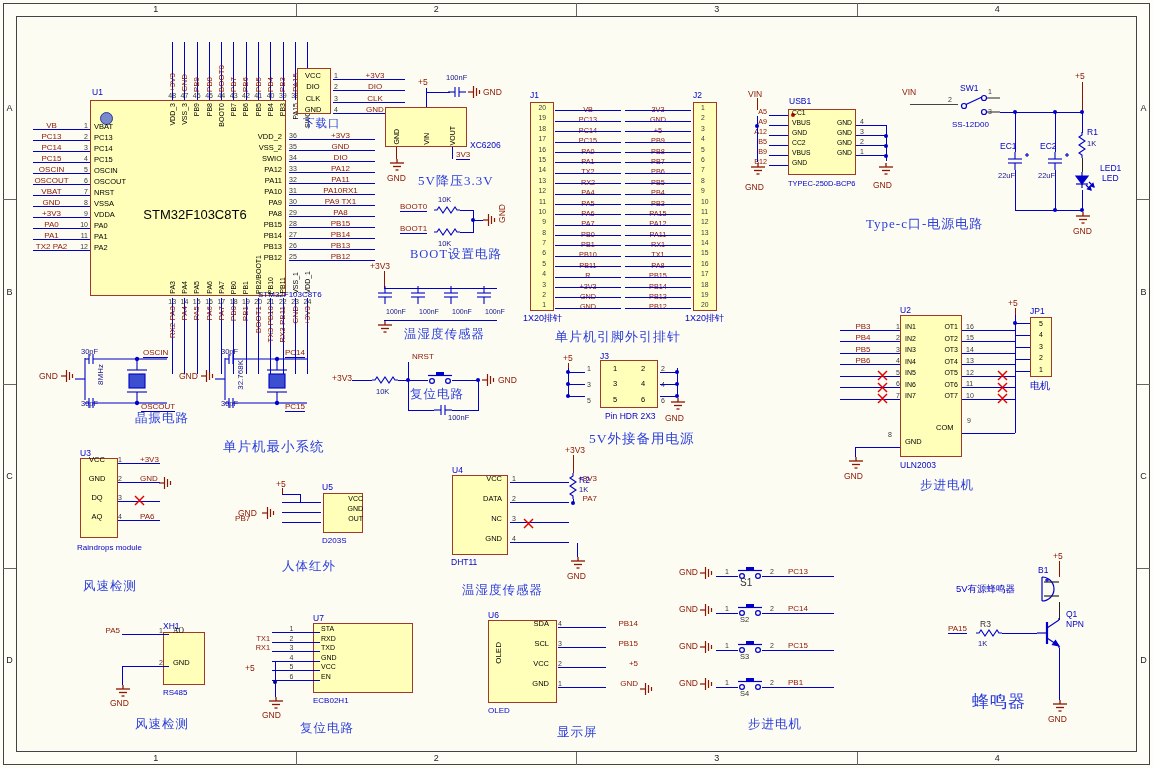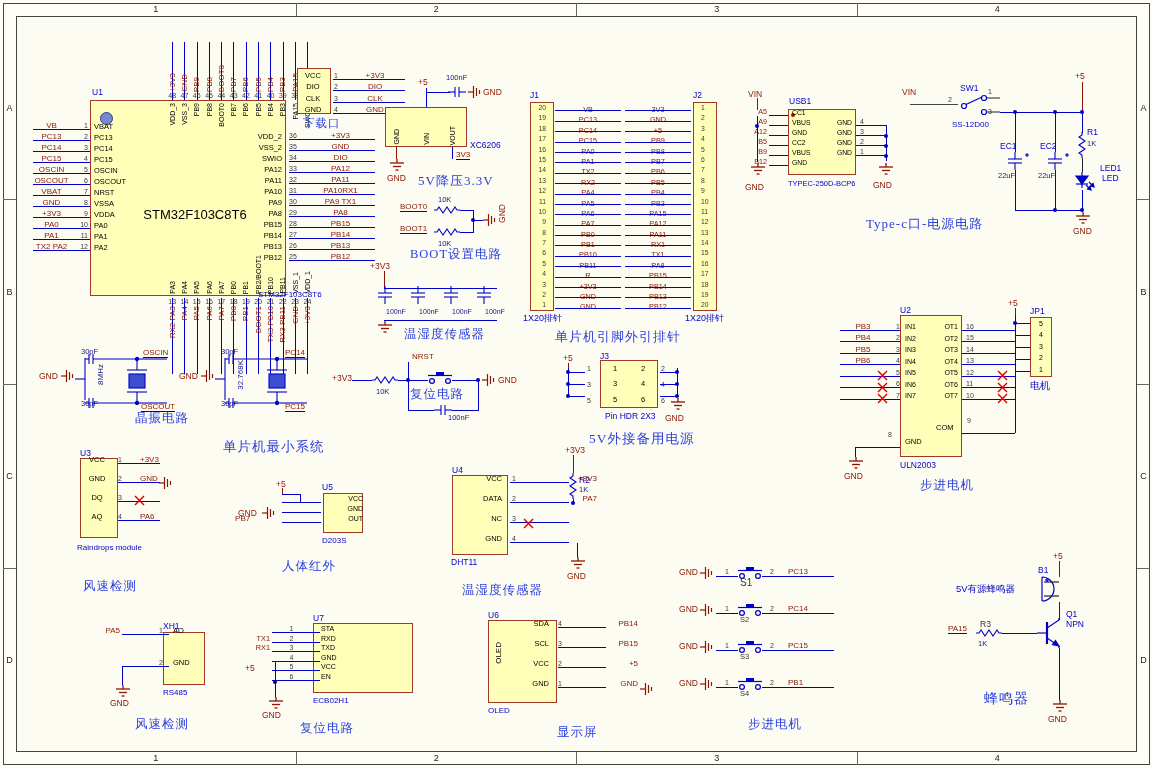--- a/index.html
+++ b/index.html
@@ -1226,21 +1226,21 @@
     <span class="title abs" style="left:22px;top:140px;">温湿度传感器</span>
   </div>
 
   <div class="abs" style="left:80px;top:600px;width:180px;height:135px;">
     <span class="des abs" style="left:83px;top:22px;">XH1</span>
     <div class="box" style="left:83px;top:32px;width:42px;height:53px;"></div>
     <div class="abs" style="left:0;top:3px;width:125px;">
         <div class="prow" style="height:32px;--wl:42px;--wr:36px;">
         <span class="net" style="width:40px;text-align:right;">PA5</span>
         <span class="num" style="width:43px;text-align:right;padding-right:4px;">1</span>
-        <span class="pname" style="padding-left:6px;">AO</span>
+        <span class="pname" style="padding-left:6px;font-family:Liberation Serif, serif;">AO</span>
       </div>
         <div class="prow" style="height:32px;--wl:42px;--wr:36px;">
         <span class="net" style="width:40px;text-align:right;"></span>
         <span class="num" style="width:43px;text-align:right;padding-right:4px;">2</span>
         <span class="pname" style="padding-left:6px;">GND</span>
       </div>
       </div>
     <div class="wv" style="left:42px;top:67px;height:18px;"></div>
     <svg class="sym" style="left:35px;top:85px;" width="16" height="12">
         <use href="#gndr"></use>
@@ -1412,15 +1412,15 @@
     <svg class="sym" style="left:56px;top:89px;" width="26" height="8">
         <use href="#res"></use>
       </svg>
     <span class="val abs" style="left:58px;top:100px;">1K</span>
     <div class="wh" style="left:82px;top:93px;width:35px;"></div>
     <div class="wv" style="left:139px;top:108px;height:52px;"></div>
     <svg class="sym" style="left:132px;top:160px;" width="16" height="12">
         <use href="#gndr"></use>
       </svg>
     <span class="gtxt abs" style="left:128px;top:175px;">GND</span>
-    <span class="title abs" style="left:64px;top:150px;font-size:14px;">蜂鸣器</span>
+    <span class="title abs" style="left:52px;top:150px;font-size:17px;">蜂鸣器</span>
   </div>
 </div>
 
 </body></html>

